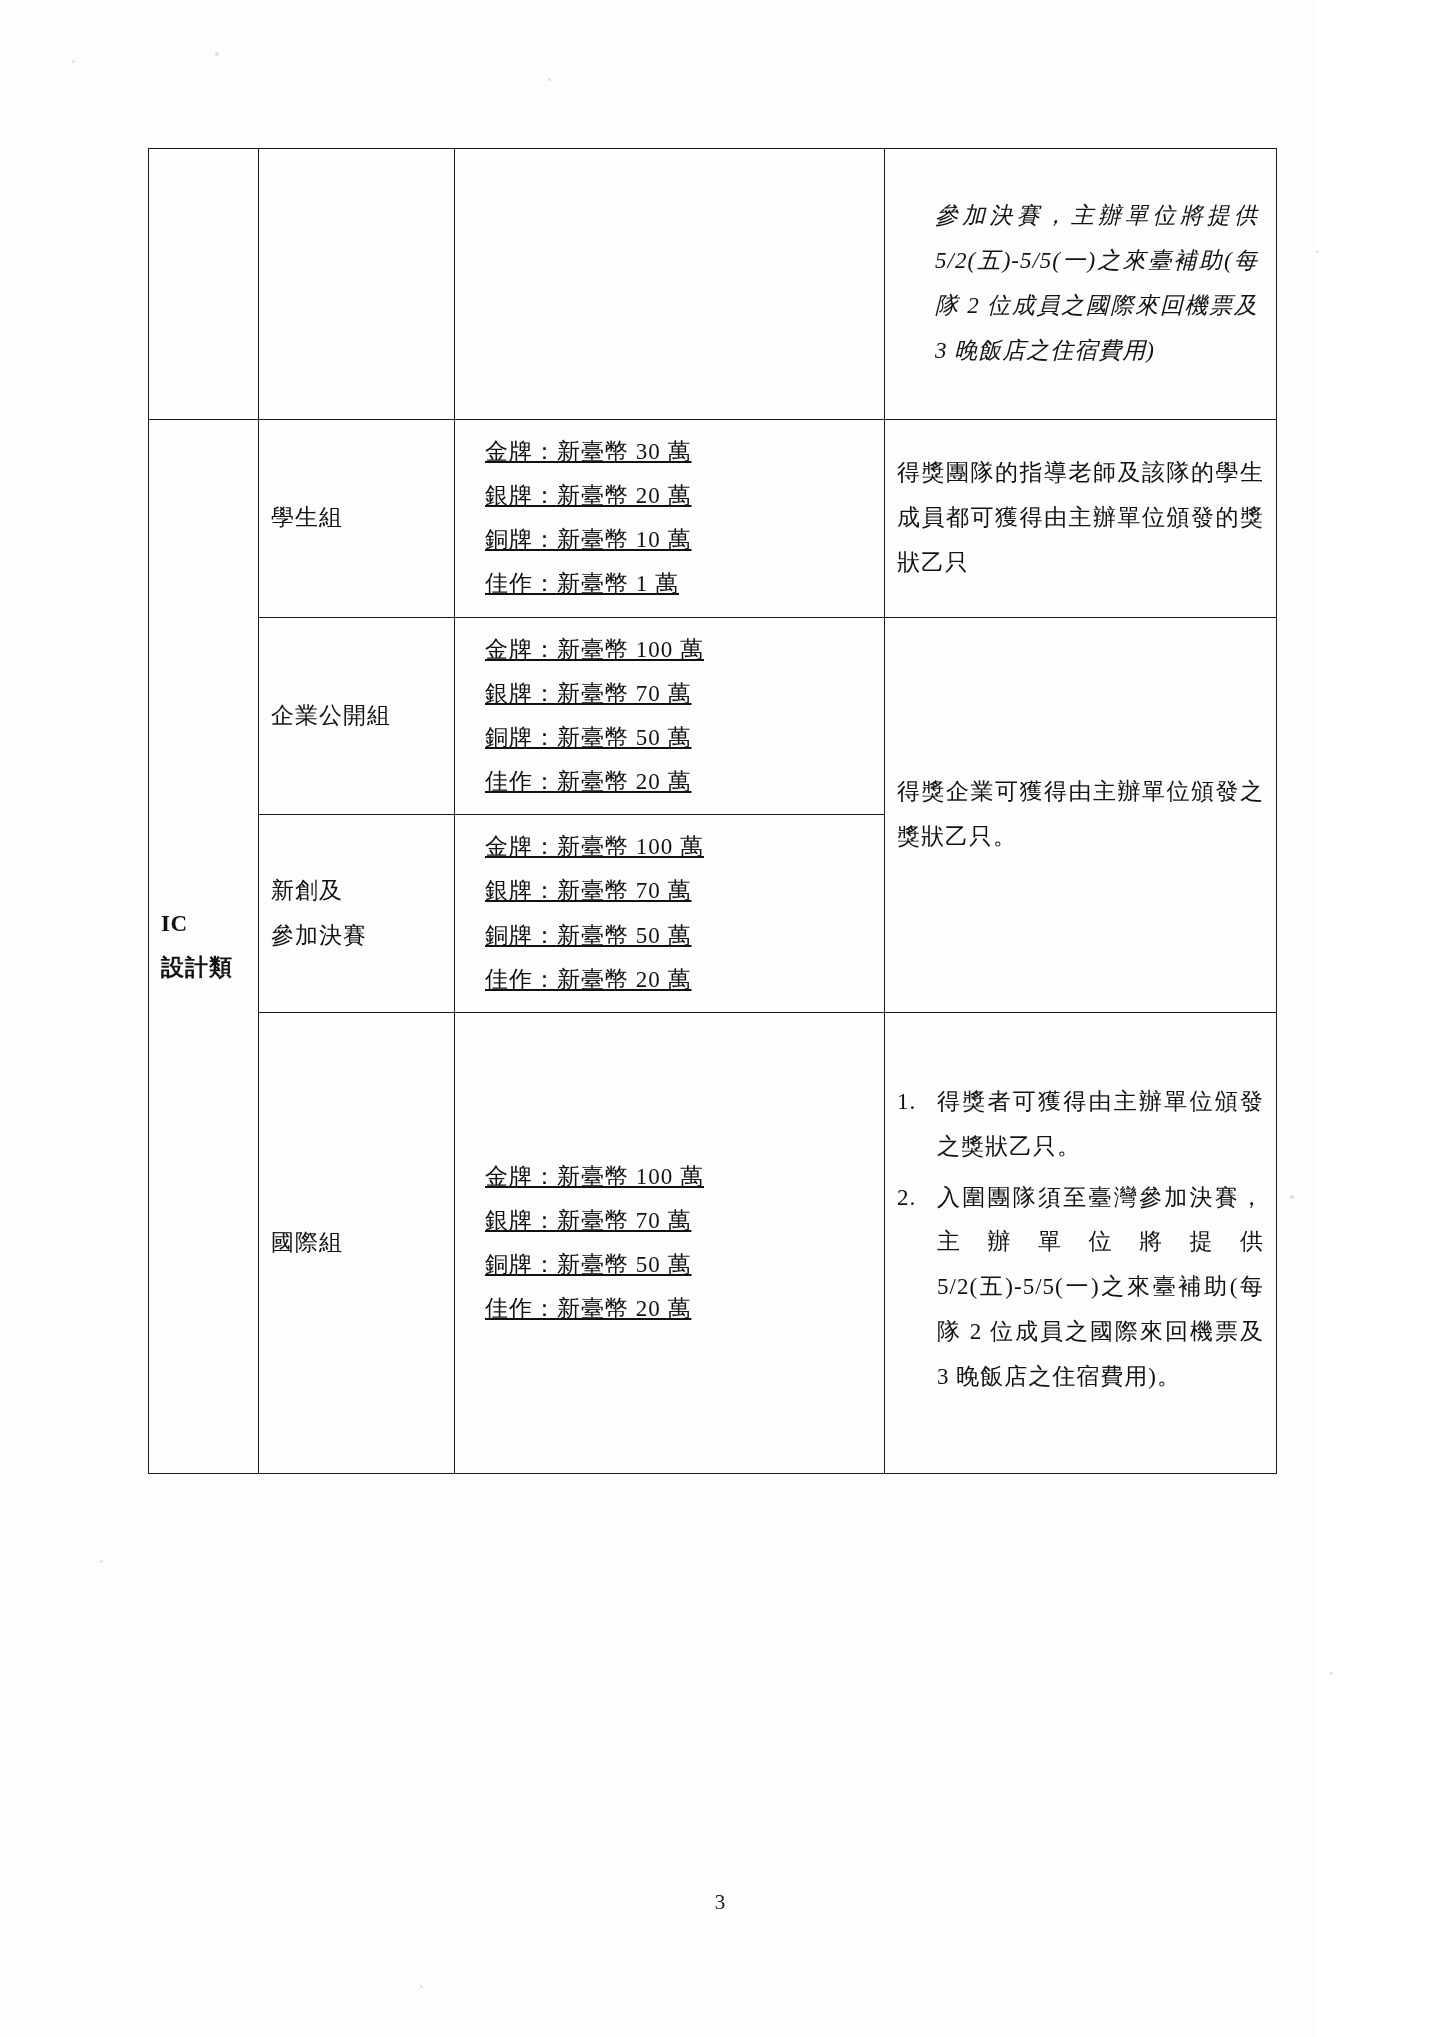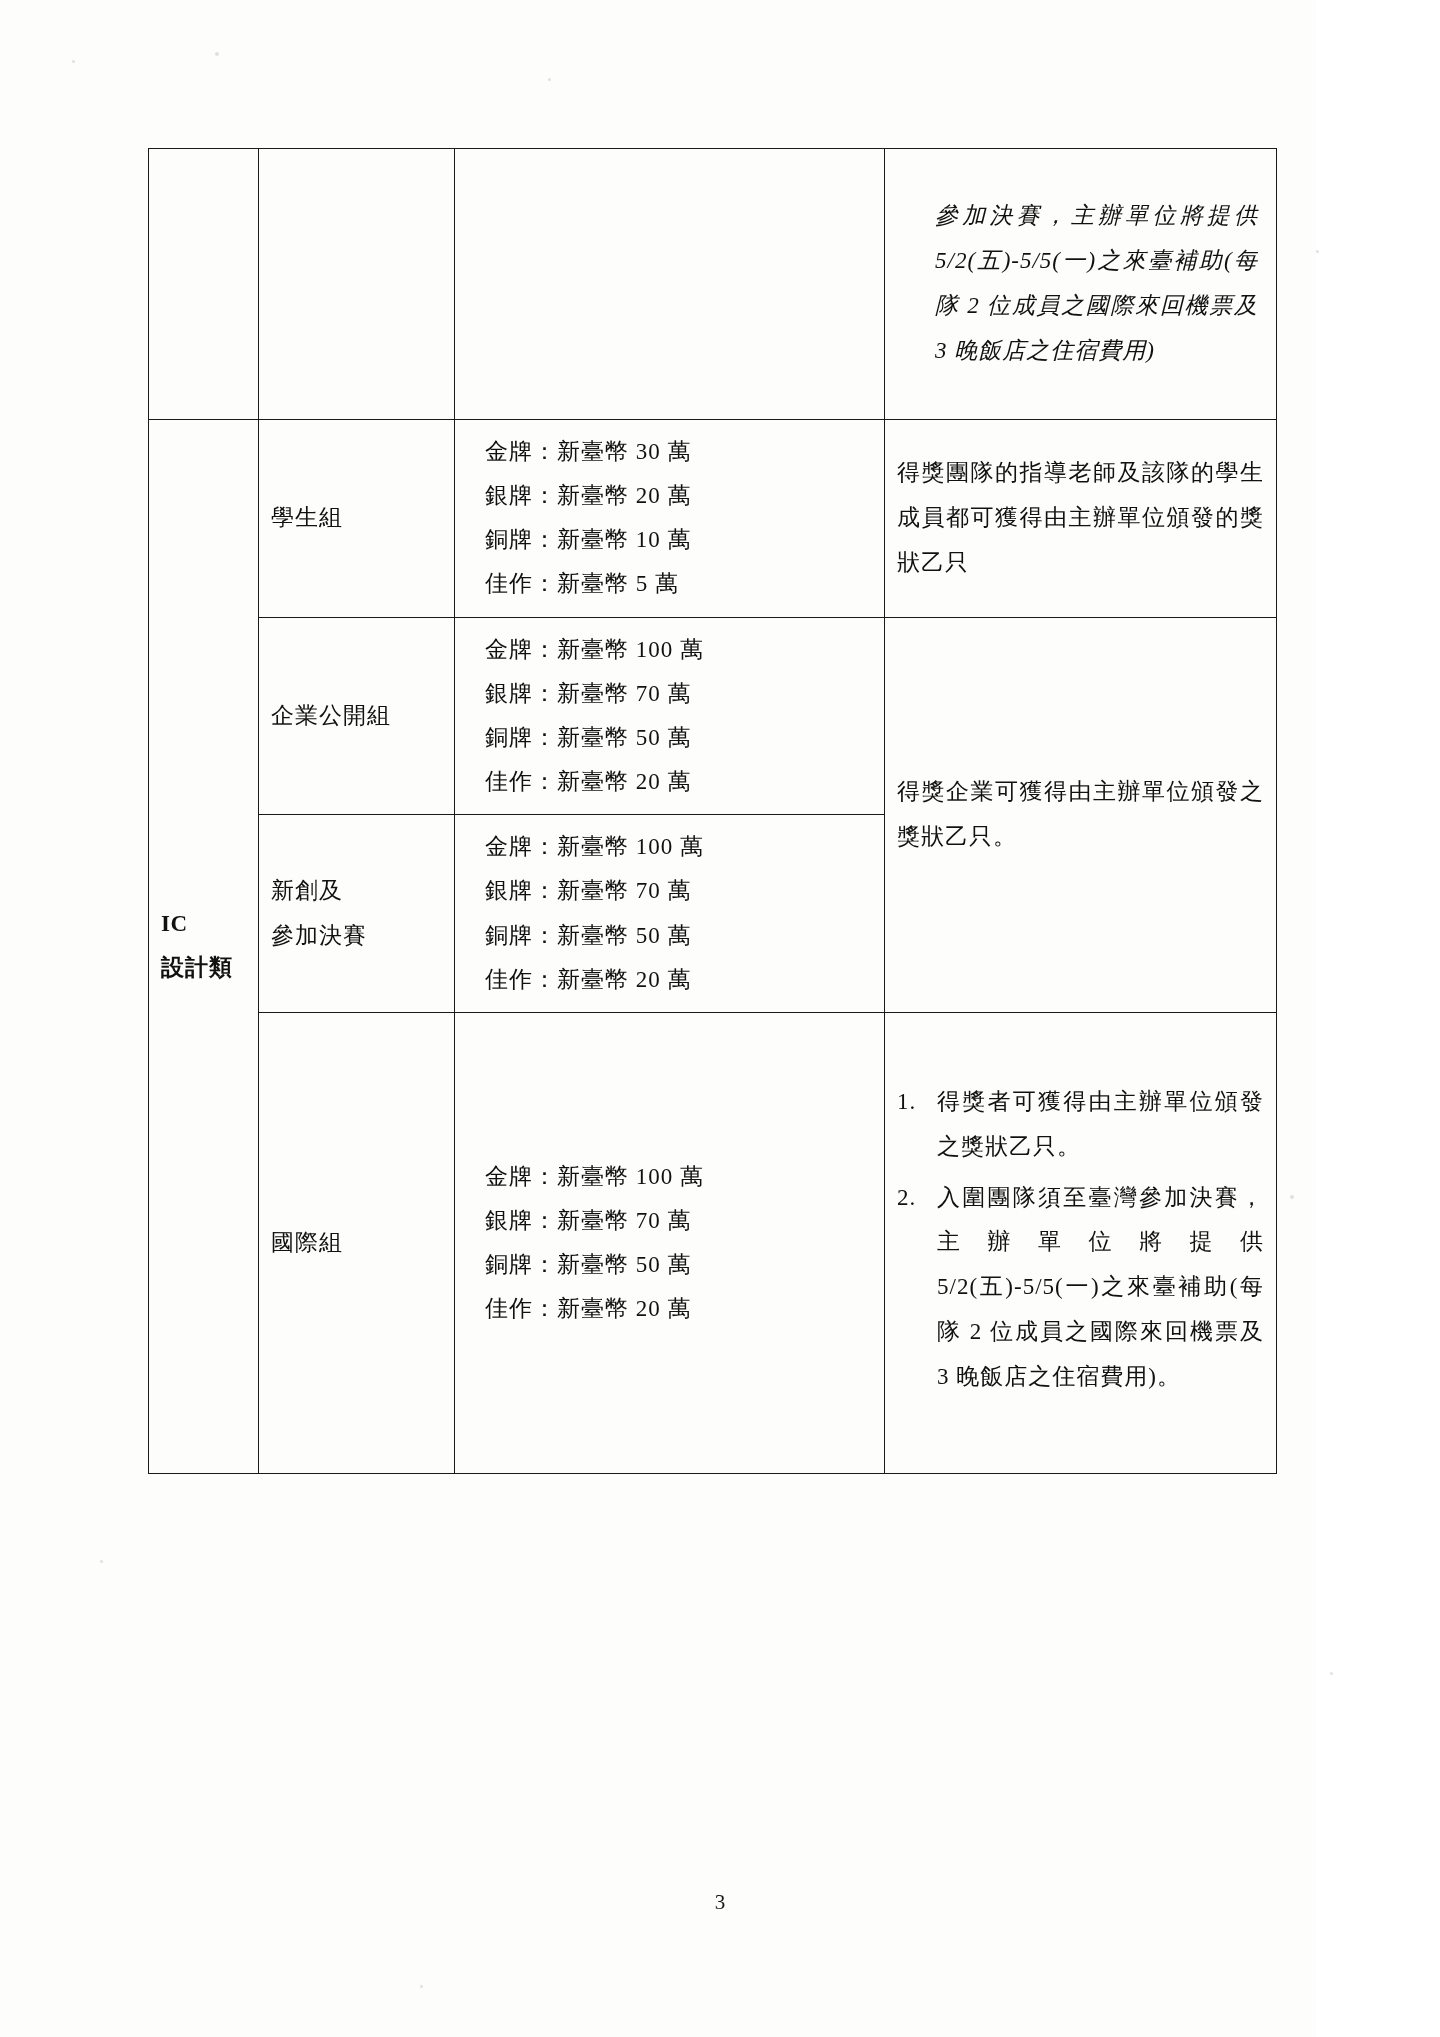--- a/index.html
+++ b/index.html
@@ -62,20 +62,21 @@
     font-weight: bold;
   }
   .cat-cell .line-en {
     font-family: "Liberation Serif", serif;
     letter-spacing: 0.5px;
   }
   .prize-line {
     display: block;
     white-space: nowrap;
     padding-left: 18px;
+    text-decoration: underline;
   }
   .note-text {
     display: block;
     text-align: justify;
     text-justify: inter-ideograph;
     line-height: 1.95;
   }
   .note-text.italicish {
     font-style: italic;
   }
@@ -159,21 +160,21 @@
           <div class="line-en">IC</div>
           <div>設計類</div>
         </td>
         <td class="cell-center">
           <span>學生組</span>
         </td>
         <td>
           <span class="prize-line">金牌：新臺幣 30 萬</span>
           <span class="prize-line">銀牌：新臺幣 20 萬</span>
           <span class="prize-line">銅牌：新臺幣 10 萬</span>
-          <span class="prize-line">佳作：新臺幣 5 萬</span>
+          <span class="prize-line">佳作：新臺幣 1 萬</span>
         </td>
         <td>
           <span class="note-text">得獎團隊的指導老師及該隊的學生成員都可獲得由主辦單位頒發的獎狀乙只</span>
         </td>
       </tr>
 
       <tr>
         <td class="cell-center">
           <span>企業公開組</span>
         </td>

